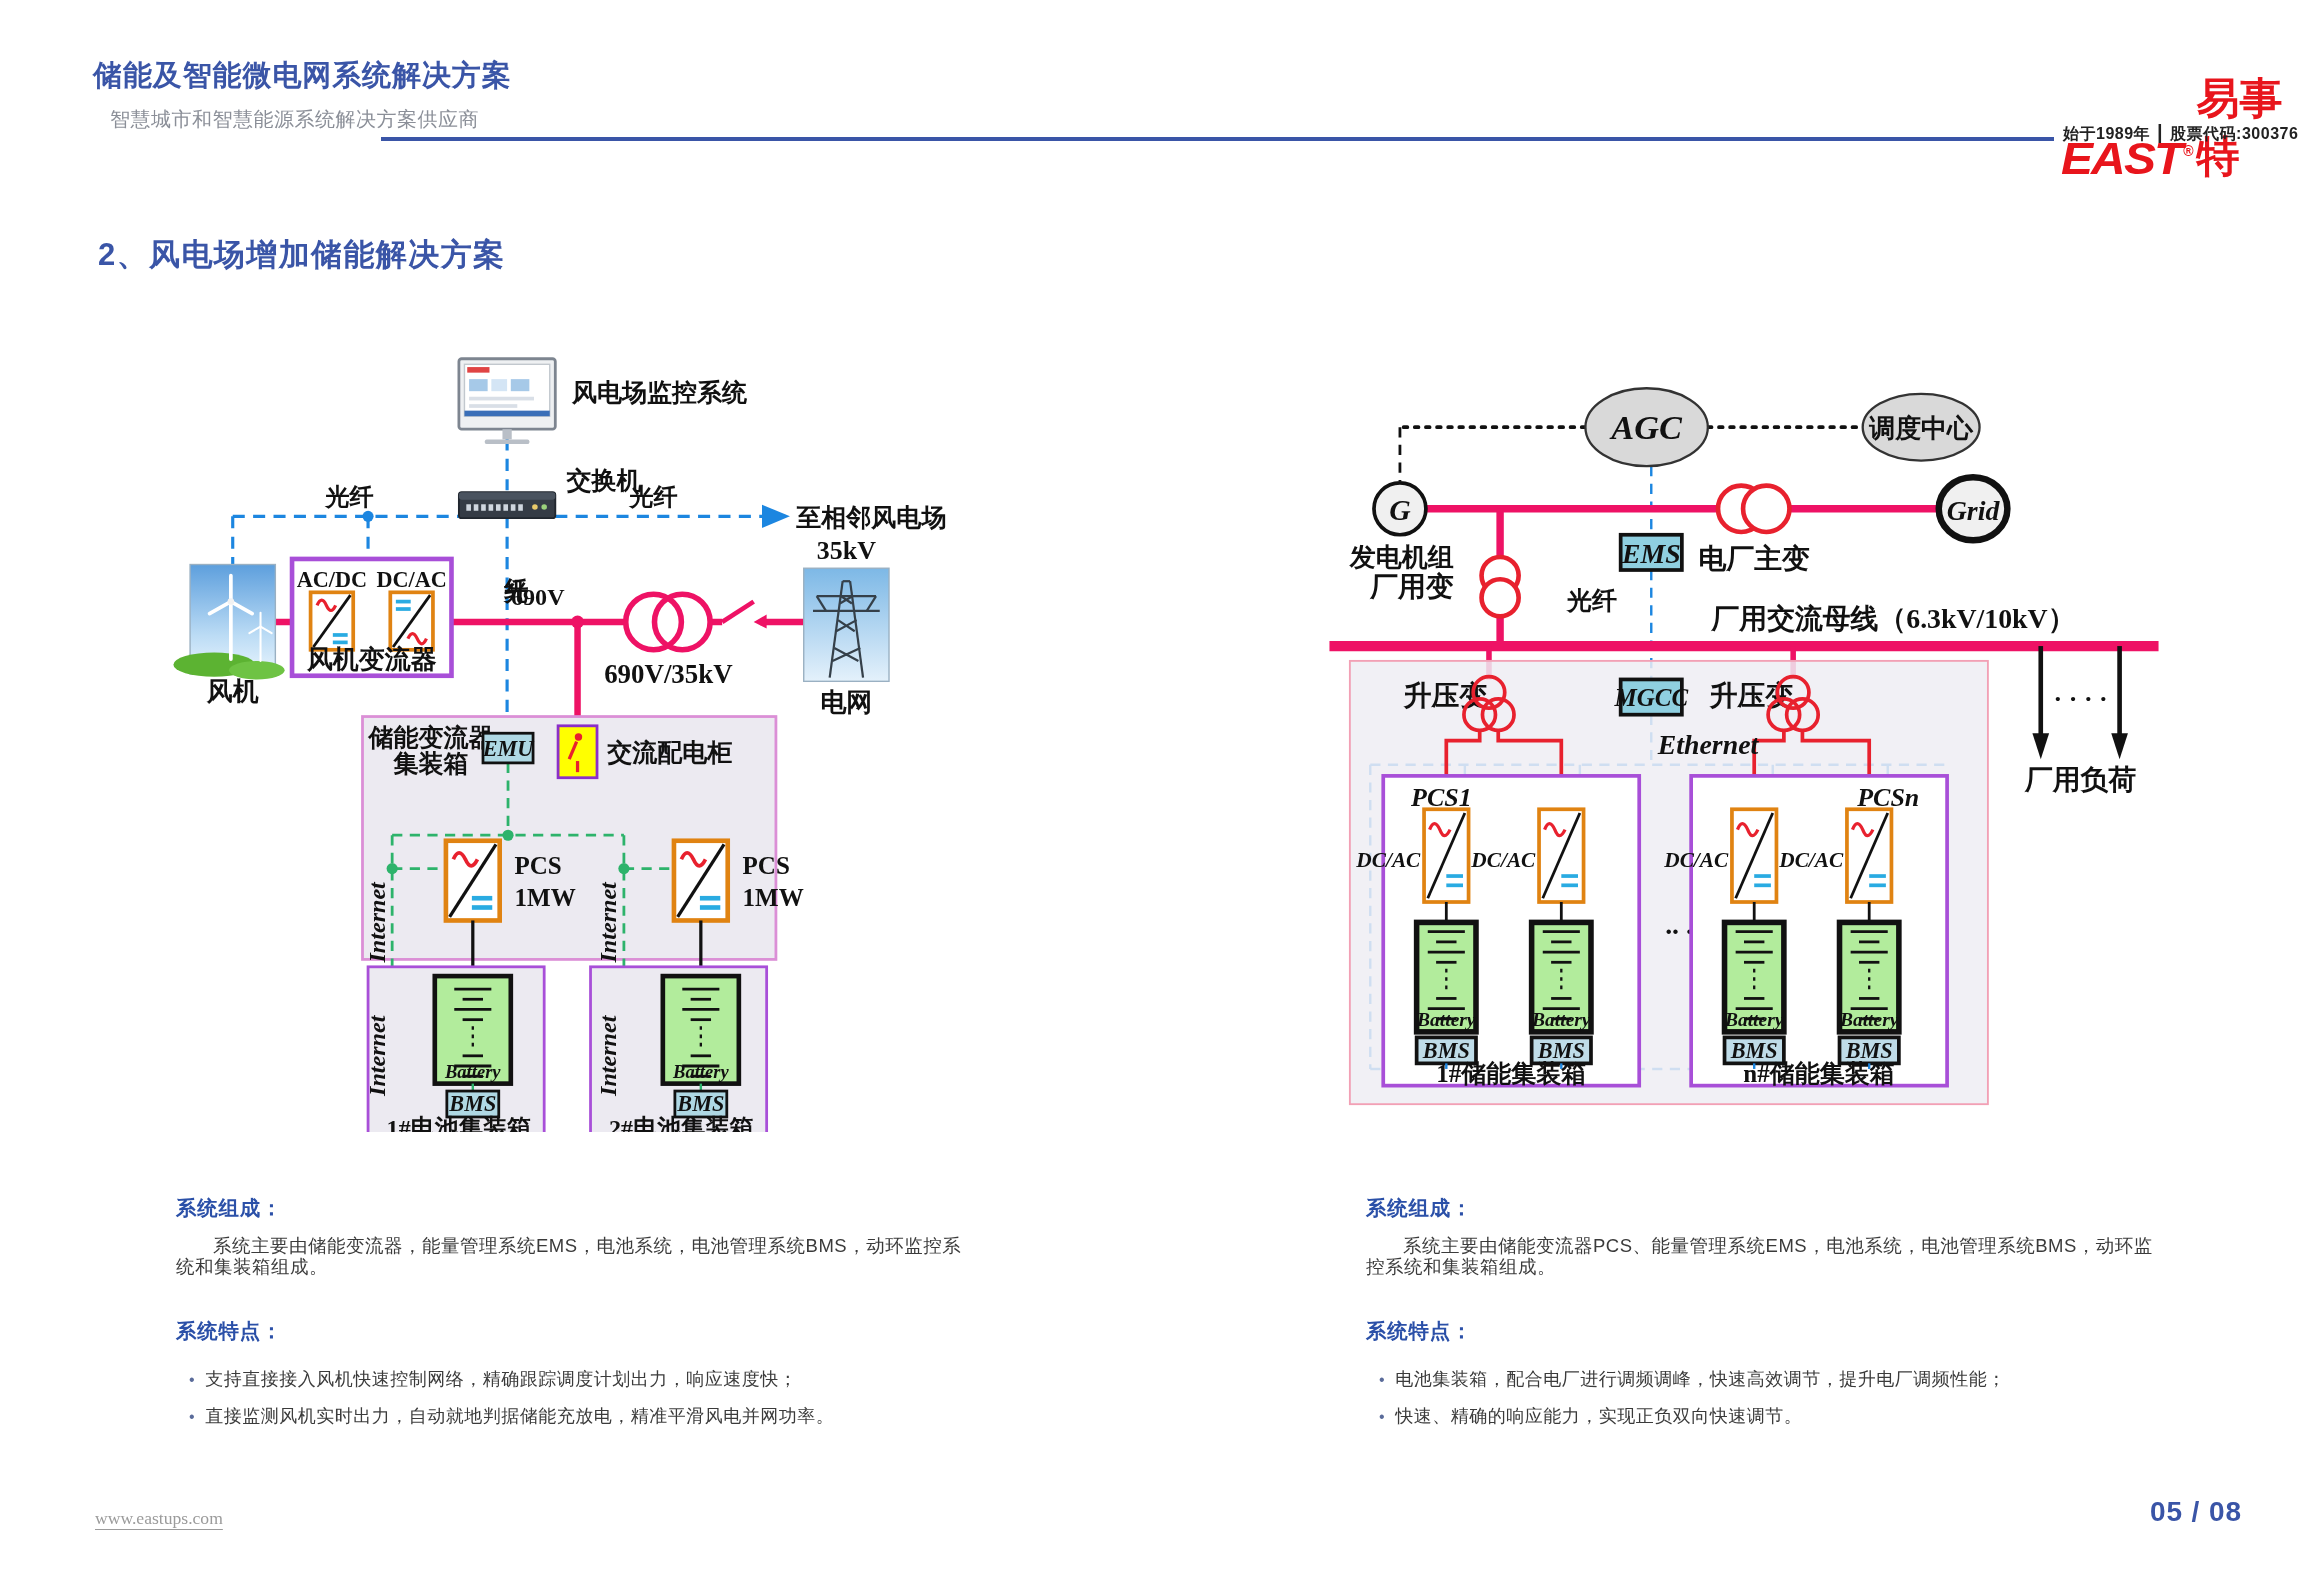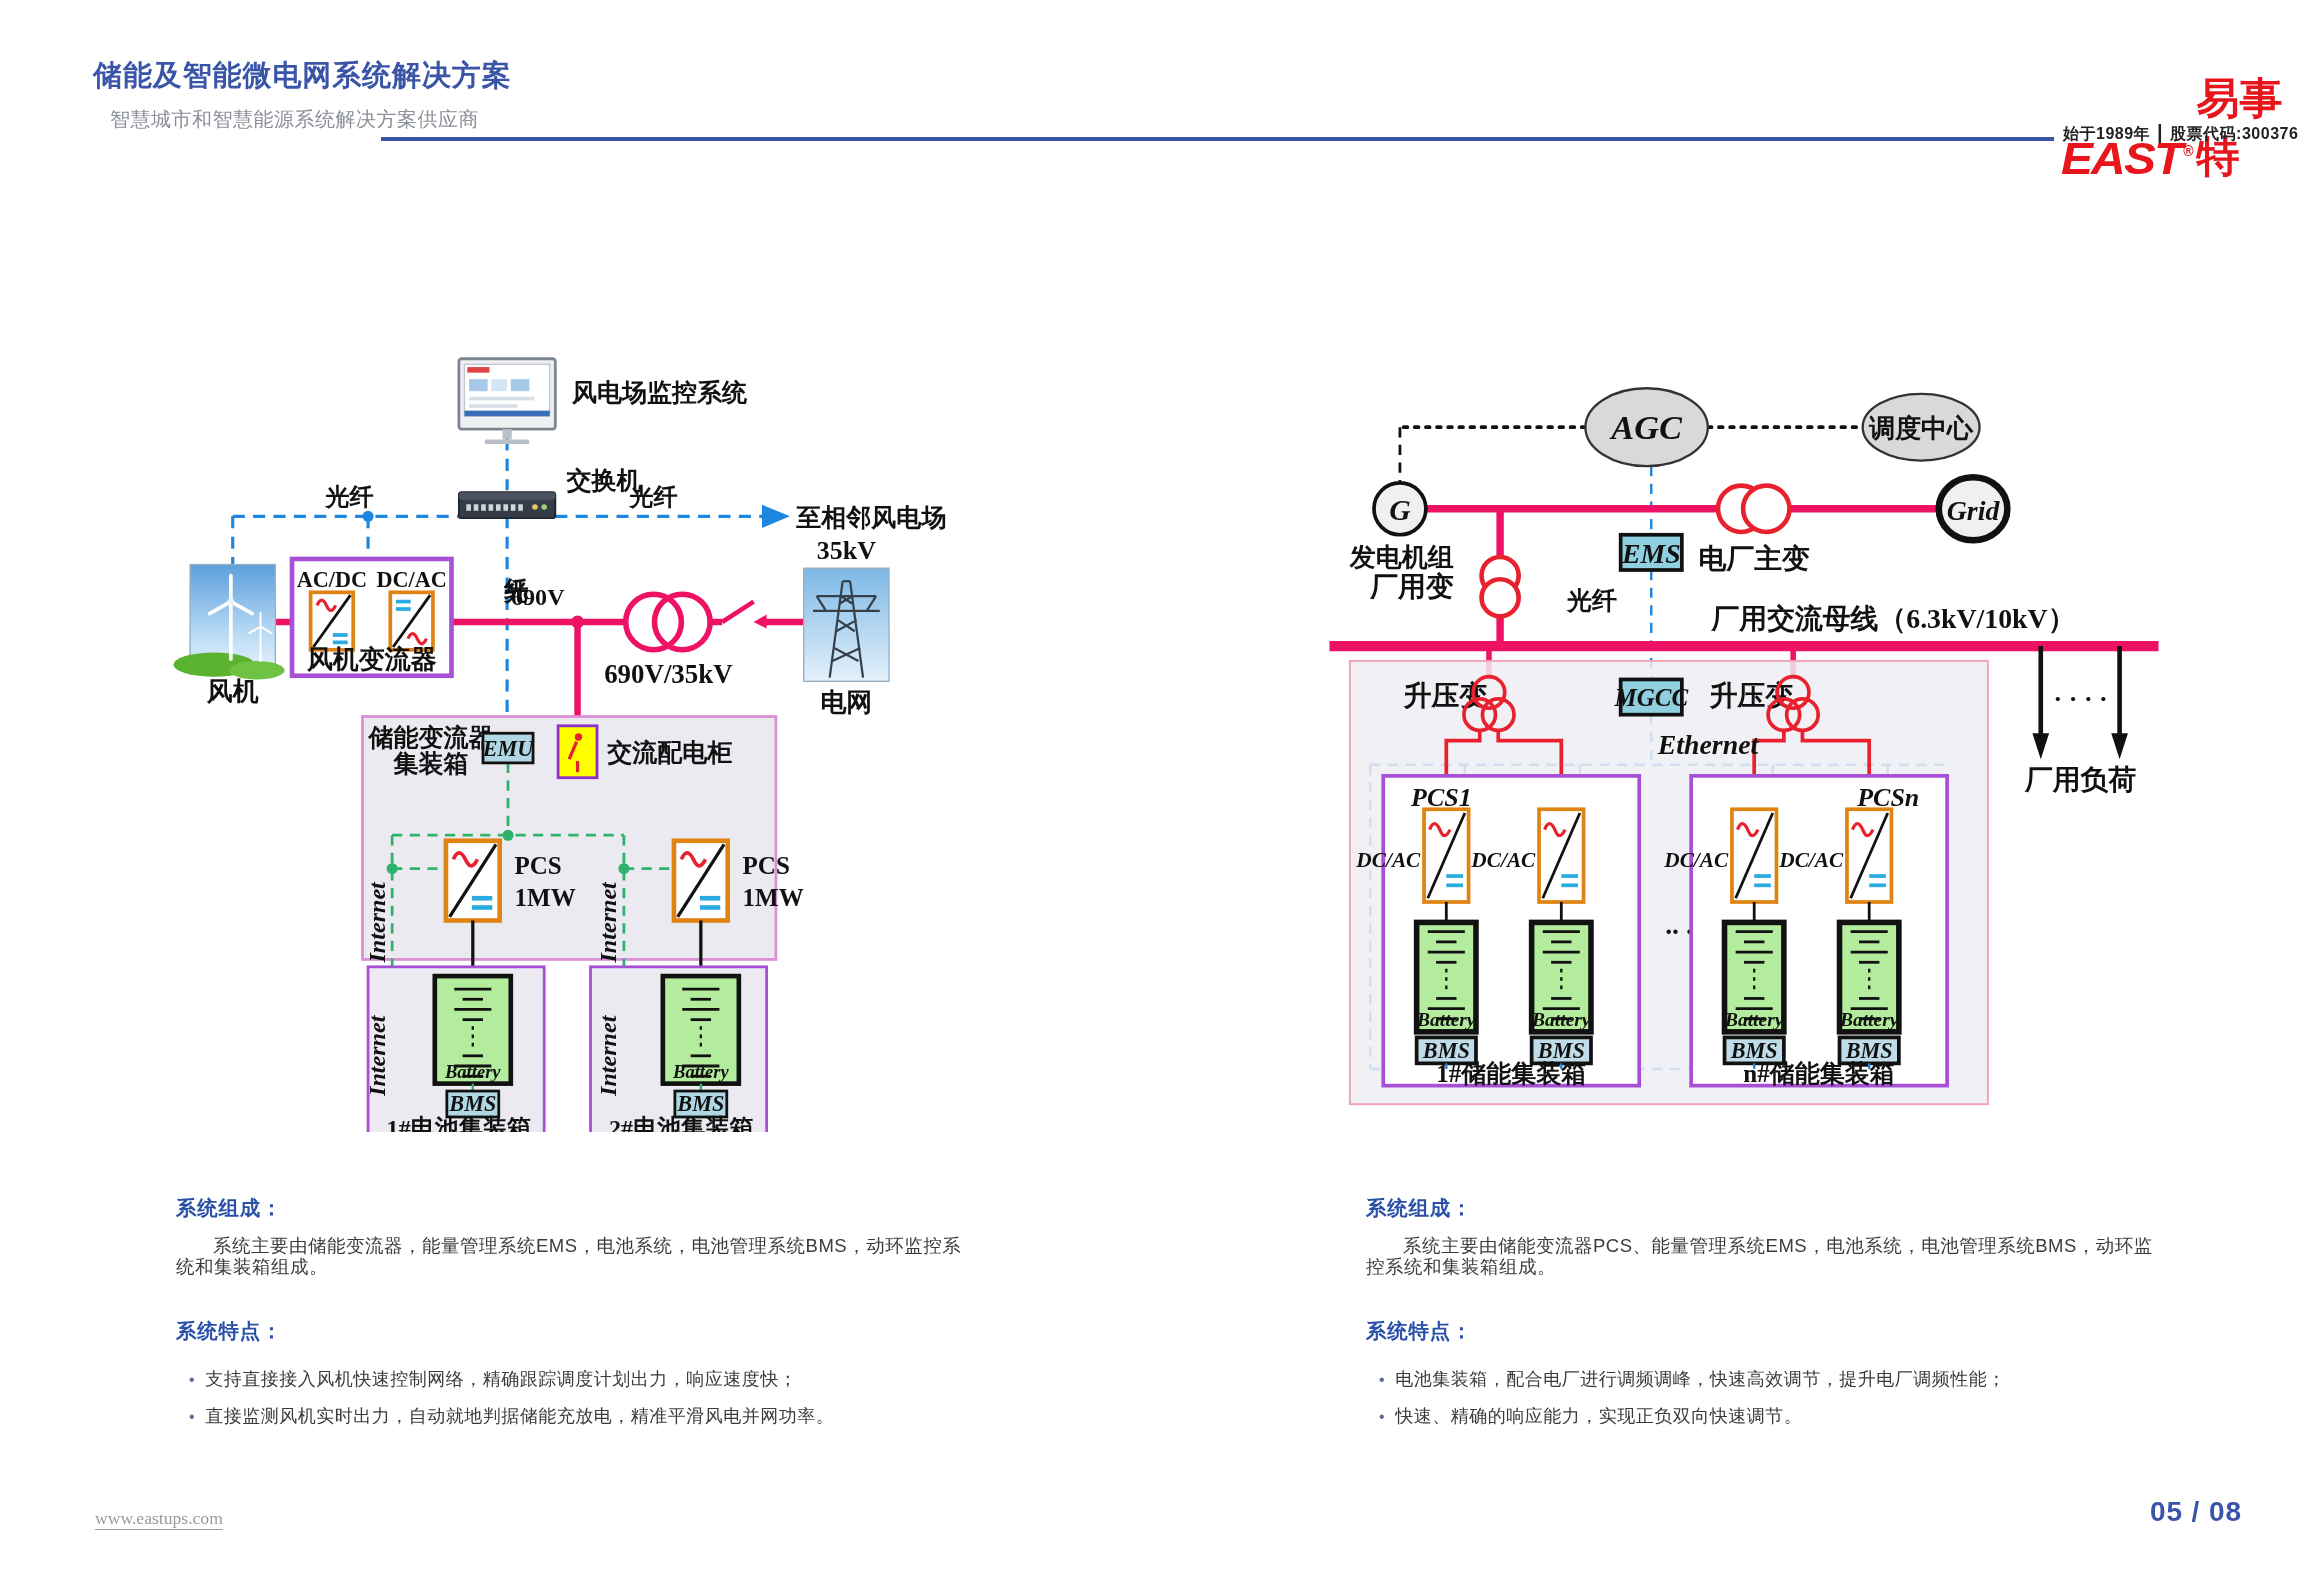--- a/index.html
+++ b/index.html
@@ -42,20 +42,21 @@
   <div class="abs hd-title">储能及智能微电网系统解决方案</div>
   <div class="abs hd-sub">智慧城市和智慧能源系统解决方案供应商</div>
   <div class="abs hd-rule"></div>
   <div class="abs logo-row">
     <span class="logo-east">EAST</span>
     <span class="logo-reg">®</span>
     <span class="logo-cn">易事特</span>
   </div>
   <div class="abs logo-tag">始于1989年 ┃ 股票代码:300376</div>
 
+  <div class="abs sec-title" style="left:98px;top:234px;">2、风电场增加储能解决方案</div>
 
   <svg class="abs" style="left:153px;top:353px;" width="825" height="779" viewBox="0 0 890 840">
     <defs>
       <linearGradient id="sky1" x1="0" y1="0" x2="0" y2="1">
         <stop offset="0" stop-color="#5d9fdd"></stop>
           <stop offset=".65" stop-color="#bcdcf5"></stop>
           <stop offset="1" stop-color="#e8f4fd"></stop>
       </linearGradient>
       <linearGradient id="sky2" x1="0" y1="0" x2="0" y2="1">
         <stop offset="0" stop-color="#7db8e6"></stop>

